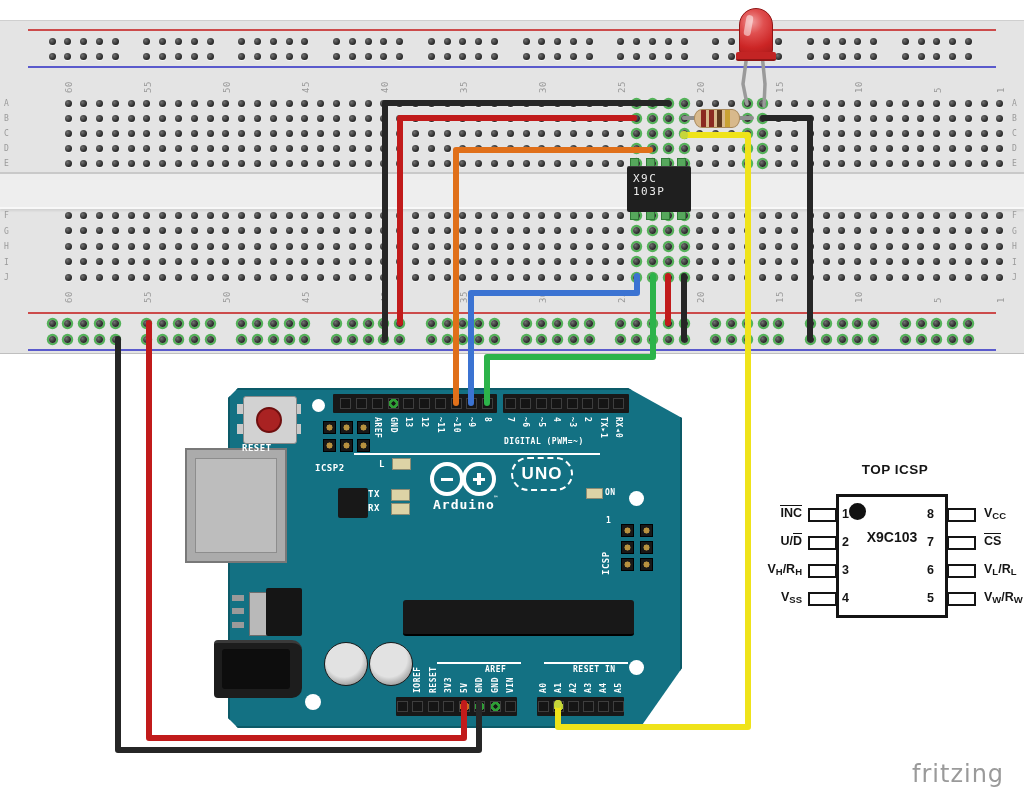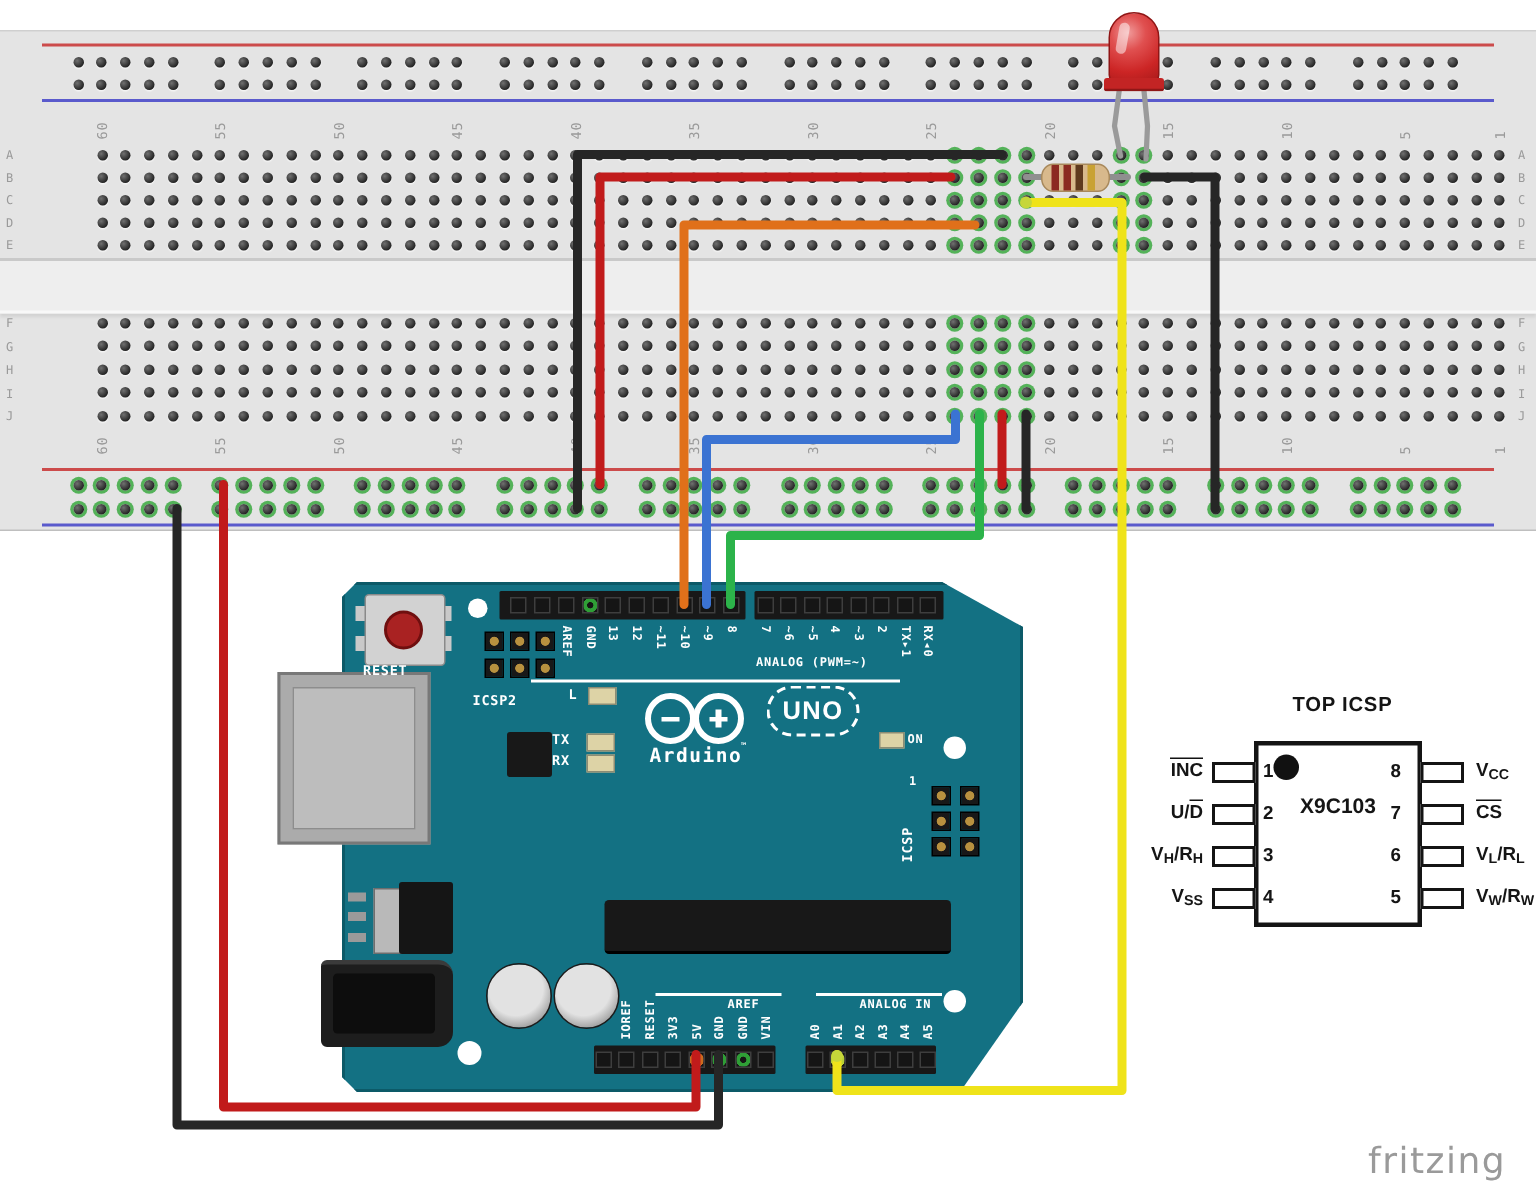--- a/index.html
+++ b/index.html
@@ -960,25 +960,25 @@
       <div class="plabel" style="left: 568.5px; top: 693px; transform: rotate(-90deg);">A2</div>
       <div class="pin" style="left: 582.5px; top: 701px;"></div>
       <div class="plabel" style="left: 583.5px; top: 693px; transform: rotate(-90deg);">A3</div>
       <div class="pin" style="left: 597.5px; top: 701px;"></div>
       <div class="plabel" style="left: 598.5px; top: 693px; transform: rotate(-90deg);">A4</div>
       <div class="pin" style="left: 612.5px; top: 701px;"></div>
       <div class="plabel" style="left: 613.5px; top: 693px; transform: rotate(-90deg);">A5</div>
     </div>
 
   <div class="sline" style="left:354px;top:453px;width:246px"></div>
-  <div class="silk" style="left:504px;top:437px;font-size:8px">ANALOG (PWM=~)</div>
+  <div class="silk" style="left:504px;top:437px;font-size:8px">DIGITAL (PWM=~)</div>
   <div class="sline" style="left:437px;top:662px;width:84px"></div>
   <div class="silk" style="left:485px;top:665px;font-size:8px">AREF</div>
   <div class="sline" style="left:544px;top:662px;width:84px"></div>
-  <div class="silk" style="left:573px;top:665px;font-size:8px">ANALOG IN</div>
+  <div class="silk" style="left:573px;top:665px;font-size:8px">RESET IN</div>
 
   <div class="silk" style="left:379px;top:459px;font-size:9px">L</div>
   <div class="smled" style="left:392px;top:458px;width:17px;height:10px"></div>
   <div class="silk" style="left:368px;top:489px;font-size:9px">TX</div>
   <div class="smled" style="left:391px;top:489px;width:17px;height:10px"></div>
   <div class="silk" style="left:368px;top:503px;font-size:9px">RX</div>
   <div class="smled" style="left:391px;top:503px;width:17px;height:10px"></div>
   <div class="smled" style="left:586px;top:488px;width:15px;height:9px"></div>
   <div class="silk" style="left:605px;top:488px;font-size:8px">ON</div>
 
@@ -1023,20 +1023,36 @@
       <polyline points="763,118 810,118 810,339" fill="none" stroke="#262626" stroke-width="6" stroke-linecap="round" stroke-linejoin="round"></polyline>
       <polyline points="464,703 464,738 149,738 149,323" fill="none" stroke="#c11b1b" stroke-width="6" stroke-linecap="round" stroke-linejoin="round"></polyline>
       <polyline points="479,703 479,750 118,750 118,339" fill="none" stroke="#262626" stroke-width="6" stroke-linecap="round" stroke-linejoin="round"></polyline>
       <polyline points="747,54 743,84 747,104" fill="none" stroke="#9a9a9a" stroke-width="3.5" stroke-linecap="round" stroke-linejoin="round"></polyline>
       <polyline points="762,54 765,84 764,106" fill="none" stroke="#9a9a9a" stroke-width="3.5" stroke-linecap="round" stroke-linejoin="round"></polyline>
       <polyline points="684,118 752,118" fill="none" stroke="#8f8f8f" stroke-width="4" stroke-linecap="round" stroke-linejoin="round"></polyline>
       <circle cx="684" cy="135" r="4" fill="#c6d63a"></circle>
       <circle cx="558" cy="704" r="4" fill="#c6d63a"></circle>
     </svg>
 
+  <div class="comp" style="left:627px;top:158px;width:64px;height:62px">
+    <div id="chip-pins">
+        <div style="position: absolute; left: 2.7px; top: 0px; width: 9px; height: 10px; background: rgb(86, 167, 92); border: 1px solid rgb(47, 122, 54); box-sizing: border-box;"></div>
+        <div style="position: absolute; left: 2.7px; top: 52px; width: 9px; height: 10px; background: rgb(86, 167, 92); border: 1px solid rgb(47, 122, 54); box-sizing: border-box;"></div>
+        <div style="position: absolute; left: 18.5px; top: 0px; width: 9px; height: 10px; background: rgb(86, 167, 92); border: 1px solid rgb(47, 122, 54); box-sizing: border-box;"></div>
+        <div style="position: absolute; left: 18.5px; top: 52px; width: 9px; height: 10px; background: rgb(86, 167, 92); border: 1px solid rgb(47, 122, 54); box-sizing: border-box;"></div>
+        <div style="position: absolute; left: 34.3px; top: 0px; width: 9px; height: 10px; background: rgb(86, 167, 92); border: 1px solid rgb(47, 122, 54); box-sizing: border-box;"></div>
+        <div style="position: absolute; left: 34.3px; top: 52px; width: 9px; height: 10px; background: rgb(86, 167, 92); border: 1px solid rgb(47, 122, 54); box-sizing: border-box;"></div>
+        <div style="position: absolute; left: 50.1px; top: 0px; width: 9px; height: 10px; background: rgb(86, 167, 92); border: 1px solid rgb(47, 122, 54); box-sizing: border-box;"></div>
+        <div style="position: absolute; left: 50.1px; top: 52px; width: 9px; height: 10px; background: rgb(86, 167, 92); border: 1px solid rgb(47, 122, 54); box-sizing: border-box;"></div>
+      </div>
+    <div style="position:absolute;left:0;top:8px;width:64px;height:46px;background:#1f1f1f;border-radius:2px;border-top:1px solid #3c3c3c;color:#ececec;font:11px 'DejaVu Sans Mono',monospace;letter-spacing:1.5px;padding:5px 0 0 6px;box-sizing:border-box;line-height:13px">
+      <div>X9C</div>
+      <div>103P</div>
+    </div>
+  </div>
 
   <div class="comp" style="left:694px;top:109px;width:46px;height:19px;background:#d8b98c;border:1px solid #a8895c;border-radius:8px/9px;box-sizing:border-box;overflow:hidden">
     <div id="res-bands">
         <div style="position: absolute; left: 6px; top: 0px; width: 4.5px; height: 19px; background: rgb(139, 42, 33);"></div>
         <div style="position: absolute; left: 14px; top: 0px; width: 4.5px; height: 19px; background: rgb(139, 42, 33);"></div>
         <div style="position: absolute; left: 22px; top: 0px; width: 4.5px; height: 19px; background: rgb(95, 58, 30);"></div>
         <div style="position: absolute; left: 30px; top: 0px; width: 4.5px; height: 19px; background: rgb(201, 162, 51);"></div>
       </div>
   </div>
 

